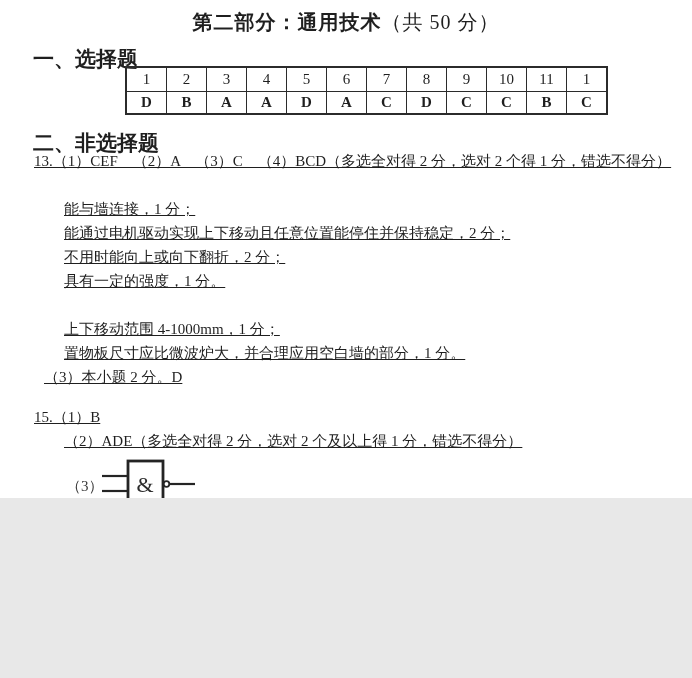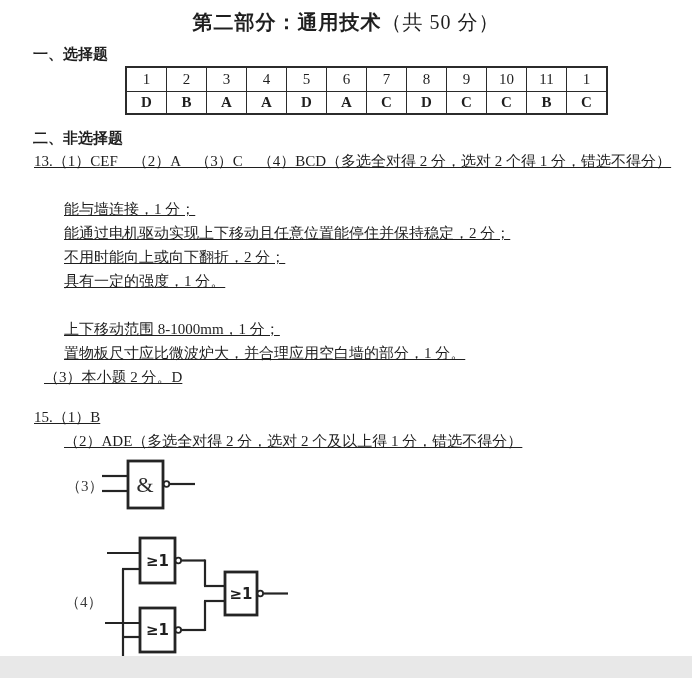--- a/index.html
+++ b/index.html
@@ -1,28 +1,28 @@
 <!DOCTYPE html>
 <html><head>
 <meta charset="utf-8">
 <style>
   html,body { margin:0; padding:0; background:#e8e8e8; }
   .page {
-    position:relative; width:692px; height:656px; background:#ffffff;
+    position:relative; width:692px; height:498px; background:#ffffff;
     font-family:"Liberation Serif","DejaVu Serif",serif; color:#1f1f1f;
     overflow:hidden; margin:0 auto;
   }
   .title {
     position:absolute; top:9px; left:0; width:100%; text-align:center;
     font-size:20px; letter-spacing:1px; white-space:pre;
   }
   .title-main { font-weight:bold; }
   .title-note { font-weight:normal; }
   .heading {
-    position:absolute; font-weight:bold; font-size:15px;
+    position:absolute; font-weight:bold; font-size:21px;
     font-family:"Liberation Sans","DejaVu Sans",sans-serif; white-space:pre;
   }
   .heading-one { left:33px; top:45px; }
   .heading-two { left:33px; top:129px; }
   .answer-table {
     position:absolute; left:125px; top:66px;
     border-collapse:collapse; border:2px solid #2b2b2b; table-layout:fixed;
   }
   .answer-table td {
     border:1px solid #2b2b2b; width:39px; text-align:center;
@@ -89,21 +89,21 @@
     </tbody>
   </table>
 
   <div class="heading heading-two">二、非选择题</div>
 
   <div class="line" style="top:152px;left:34px">13.（1）CEF　（2）A　（3）C　（4）BCD（多选全对得 2 分，选对 2 个得 1 分，错选不得分）</div>
   <div class="line" style="top:200px;left:64px">能与墙连接，1 分；</div>
   <div class="line" style="top:224px;left:64px">能通过电机驱动实现上下移动且任意位置能停住并保持稳定，2 分；</div>
   <div class="line" style="top:248px;left:64px">不用时能向上或向下翻折，2 分；</div>
   <div class="line" style="top:272px;left:64px">具有一定的强度，1 分。</div>
-  <div class="line" style="top:320px;left:64px">上下移动范围 8-1000mm，1 分；</div>
+  <div class="line" style="top:320px;left:64px">上下移动范围 4-1000mm，1 分；</div>
   <div class="line" style="top:344px;left:64px">置物板尺寸应比微波炉大，并合理应用空白墙的部分，1 分。</div>
   <div class="line" style="top:368px;left:44px">（3）本小题 2 分。D</div>
   <div class="line" style="top:408px;left:34px">15.（1）B</div>
   <div class="line" style="top:432px;left:64px">（2）ADE（多选全对得 2 分，选对 2 个及以上得 1 分，错选不得分）</div>
 
   <svg class="diag" style="left:60px;top:455px" width="150" height="60" viewBox="0 0 150 60">
     <text x="6" y="36" class="diag-label">（3）</text>
     <line x1="42" y1="21" x2="69" y2="21"></line>
     <line x1="42" y1="36" x2="69" y2="36"></line>
     <rect x="68" y="6" width="35" height="47"></rect>

